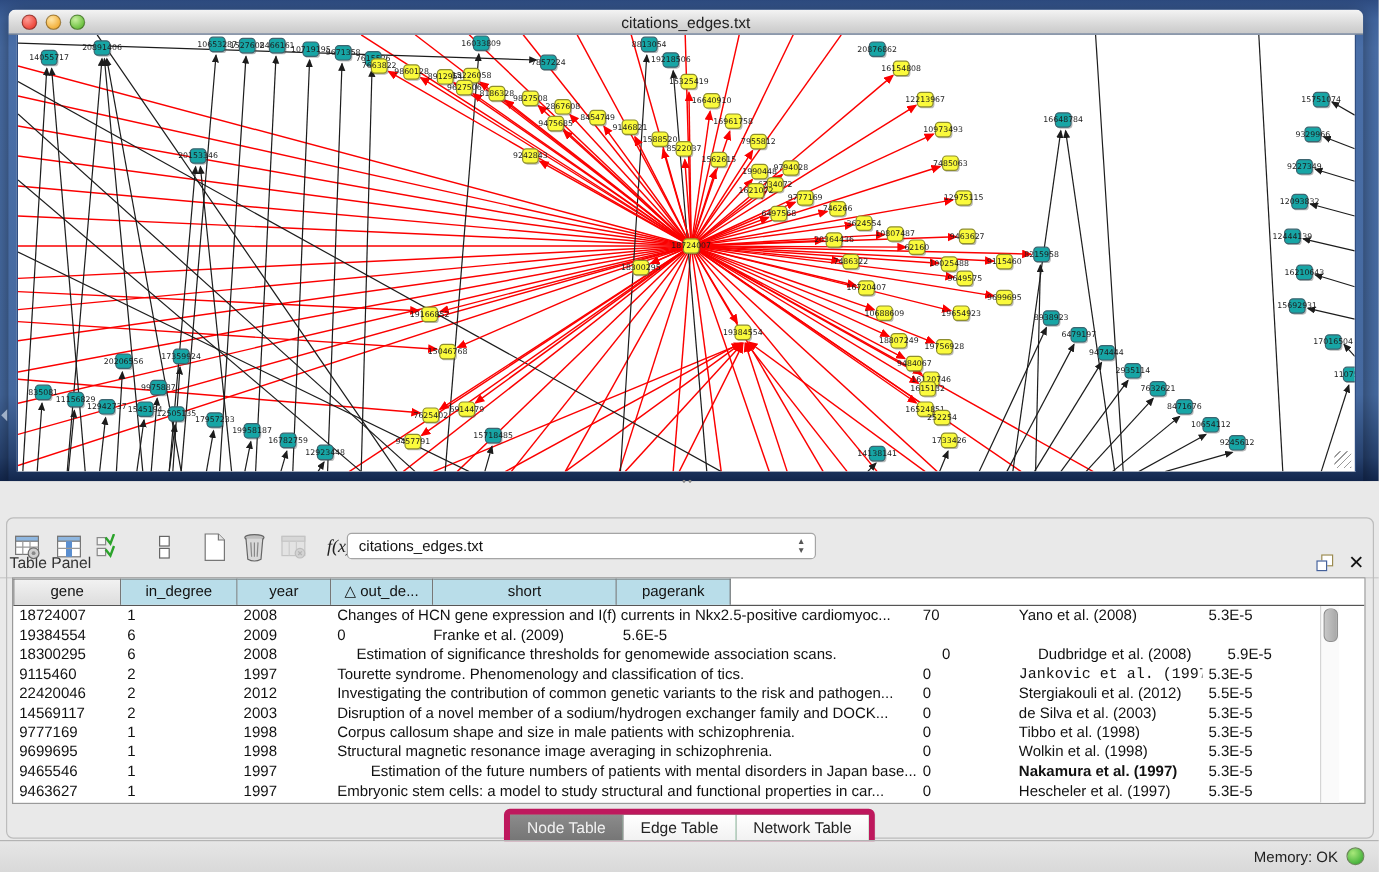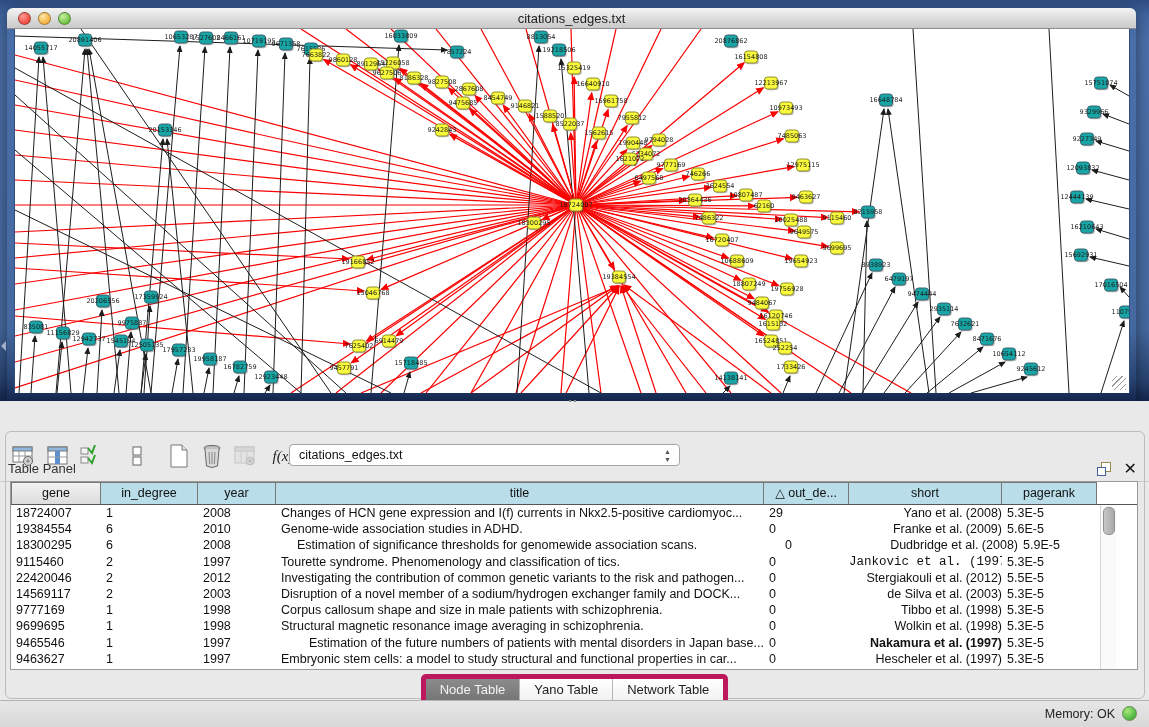--- a/index.html
+++ b/index.html
@@ -56,21 +56,21 @@
   .table-wrap{position:absolute;left:10px;top:80px;width:1128px;height:189px;background:#fff;
     border:1px solid #9a9a9a;box-sizing:border-box;overflow:hidden;}
   .thead{display:flex;height:22px;border-bottom:1px solid #555;}
   .th{box-sizing:border-box;background:#b9dde9;border-right:1px solid #777;border-top:1px solid #777;
       font-size:12.5px;color:#111;text-align:center;line-height:21px;overflow:hidden;white-space:nowrap;}
   .th.first{background:linear-gradient(180deg,#f2f2f2,#ddd);border-left:1px solid #777;}
   .tbody{position:relative;}
   .tr{display:flex;height:16.2px;}
   .td{box-sizing:border-box;font-size:12.5px;color:#111;line-height:16px;white-space:nowrap;overflow:hidden;
       padding-left:5px;}
-  .td.center{text-align:right;padding-left:0;}
+  .td.center{text-align:left;padding-left:0;}
   .vscroll{position:absolute;right:21px;top:23px;width:15px;height:164px;background:#fafafa;border-left:1px solid #d5d5d5;}
   .vthumb{position:absolute;left:2px;top:2px;width:10px;height:26px;background:linear-gradient(90deg,#c7c7c7,#a8a8a8);border-radius:5px;border:1px solid #909090;}
   
   .tabs{position:absolute;left:0;right:0;top:273px;display:flex;justify-content:center;}
   .tabgroup{display:flex;border:5px solid #be185d;border-radius:5px;overflow:hidden;background:#86efac;box-shadow:0 1px 1px rgba(0,0,0,.15);}
   .tab{font-size:13px;color:#222;padding:3px 14px;border-right:1px solid #b5b5b5;cursor:pointer;background:linear-gradient(180deg,#fff,#f2f2f2);}
   .tab:last-child{border-right:none;}
   .tab.selected{background:linear-gradient(180deg,#8b8b8b,#767676);color:#f2f2f2;}
   
   .status-bar{position:absolute;left:0;top:700px;width:1149px;height:27px;background:linear-gradient(180deg,#e6e6e6,#d8d8d8);
@@ -673,40 +673,38 @@
   <div class="net-select">
     <span class="val">citations_edges.txt</span>
     <span class="steppers">▲<br>▼</span>
   </div>
 
   <div class="table-wrap">
     <div class="thead">
         <div class="th first" style="width: 90px;">gene</div>
         <div class="th" style="width: 97px;">in_degree</div>
         <div class="th" style="width: 78px;">year</div>
-        <div class="th" style="width: 488px;">title</div>
         <div class="th" style="width: 85px;">△ out_de...</div>
         <div class="th" style="width: 153px;">short</div>
         <div class="th" style="width: 95px;">pagerank</div>
       </div>
     <div class="tbody">
         <div class="tr">
           <div class="td" style="width: 90px;">18724007</div>
           <div class="td" style="width: 97px;">1</div>
           <div class="td" style="width: 78px;">2008</div>
           <div class="td" style="width: 488px;">Changes of HCN gene expression and I(f) currents in Nkx2.5-positive cardiomyoc...</div>
-          <div class="td" style="width: 85px;">29</div>
+          <div class="td" style="width: 85px;">70</div>
           <div class="td center" style="width: 153px;">Yano et al. (2008)</div>
           <div class="td" style="width: 95px;">5.3E-5</div>
         </div>
         <div class="tr">
           <div class="td" style="width: 90px;">19384554</div>
           <div class="td" style="width: 97px;">6</div>
-          <div class="td" style="width: 78px;">2010</div>
-          <div class="td" style="width: 488px;">Genome-wide association studies in ADHD.</div>
+          <div class="td" style="width: 78px;">2009</div>
           <div class="td" style="width: 85px;">0</div>
           <div class="td center" style="width: 153px;">Franke et al. (2009)</div>
           <div class="td" style="width: 95px;">5.6E-5</div>
         </div>
         <div class="tr">
           <div class="td" style="width: 90px;">18300295</div>
           <div class="td" style="width: 97px;">6</div>
           <div class="td" style="width: 78px;">2008</div>
           <div class="td" style="width: 488px; margin-left: 16px;">Estimation of significance thresholds for genomewide association scans.</div>
           <div class="td" style="width: 85px;">0</div>
@@ -778,21 +776,21 @@
         </div>
       </div>
     <div class="vscroll">
         <div class="vthumb"></div>
       </div>
   </div>
 
   <div class="tabs">
     <div class="tabgroup">
         <div class="tab selected">Node Table</div>
-        <div class="tab">Yano Table</div>
+        <div class="tab">Edge Table</div>
         <div class="tab">Network Table</div>
       </div>
   </div>
 </div>
 
 <div class="status-bar">
   <span class="memory">Memory: OK</span>
   <span class="mem-dot"></span>
 </div>
 

